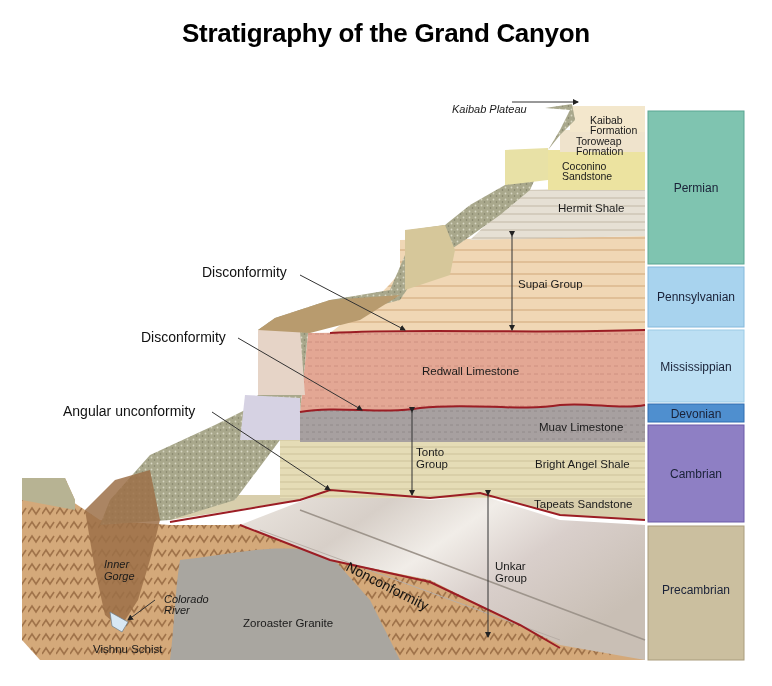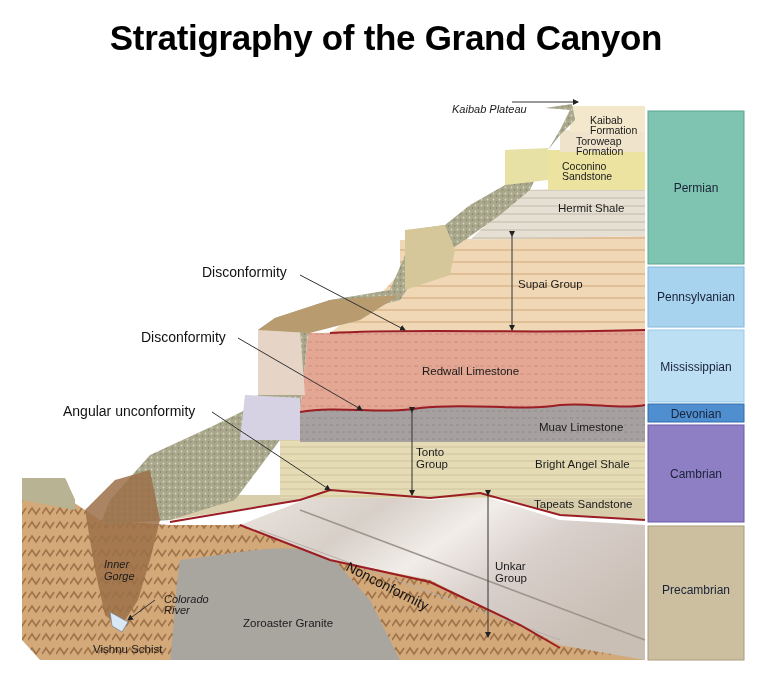--- a/index.html
+++ b/index.html
@@ -1,17 +1,17 @@
 <!DOCTYPE html>
 <html><head>
 <meta charset="utf-8">
 <style>
   html, body { margin:0; padding:0; background:#ffffff; }
   body { width:772px; height:686px; position:relative; overflow:hidden; font-family:"Liberation Sans", sans-serif; }
-  .title { position:absolute; left:0; top:18px; width:772px; text-align:center; font-size:35px; font-weight:bold; color:#000; letter-spacing:-0.3px; }
+  .title { position:absolute; left:0; top:18px; width:772px; text-align:center; font-size:26px; font-weight:bold; color:#000; letter-spacing:-0.3px; }
   svg.diagram { position:absolute; left:0; top:0; }
   .lbl { font-family:"Liberation Sans", sans-serif; font-size:11.5px; fill:#1a1a1a; }
   .lbl-sm { font-family:"Liberation Sans", sans-serif; font-size:10.5px; fill:#1a1a1a; }
   .lbl-it { font-family:"Liberation Sans", sans-serif; font-size:11px; font-style:italic; fill:#1a1a1a; }
   .lbl-big { font-family:"Liberation Sans", sans-serif; font-size:14px; fill:#111; }
   .period { font-family:"Liberation Sans", sans-serif; font-size:12px; fill:#1a2238; }
   .uncon { stroke:#9b1d24; stroke-width:2; fill:none; }
   .leader { stroke:#333; stroke-width:1; fill:none; }
 </style>
 </head>

